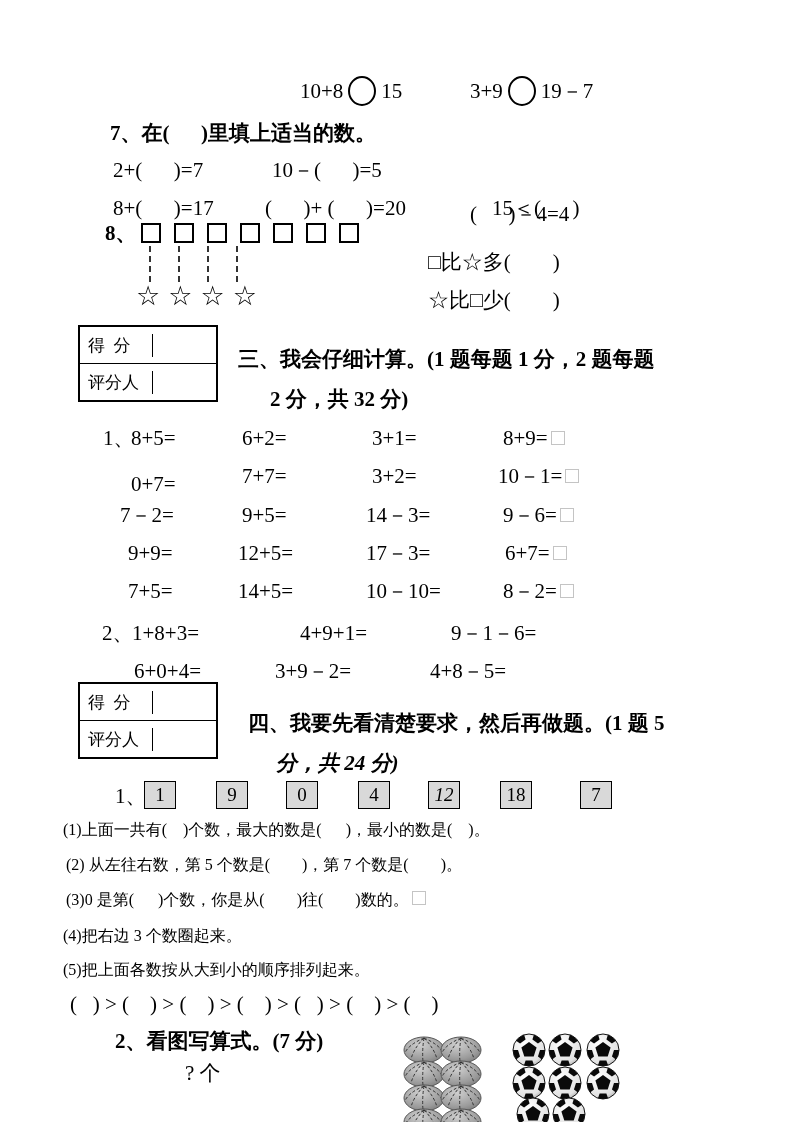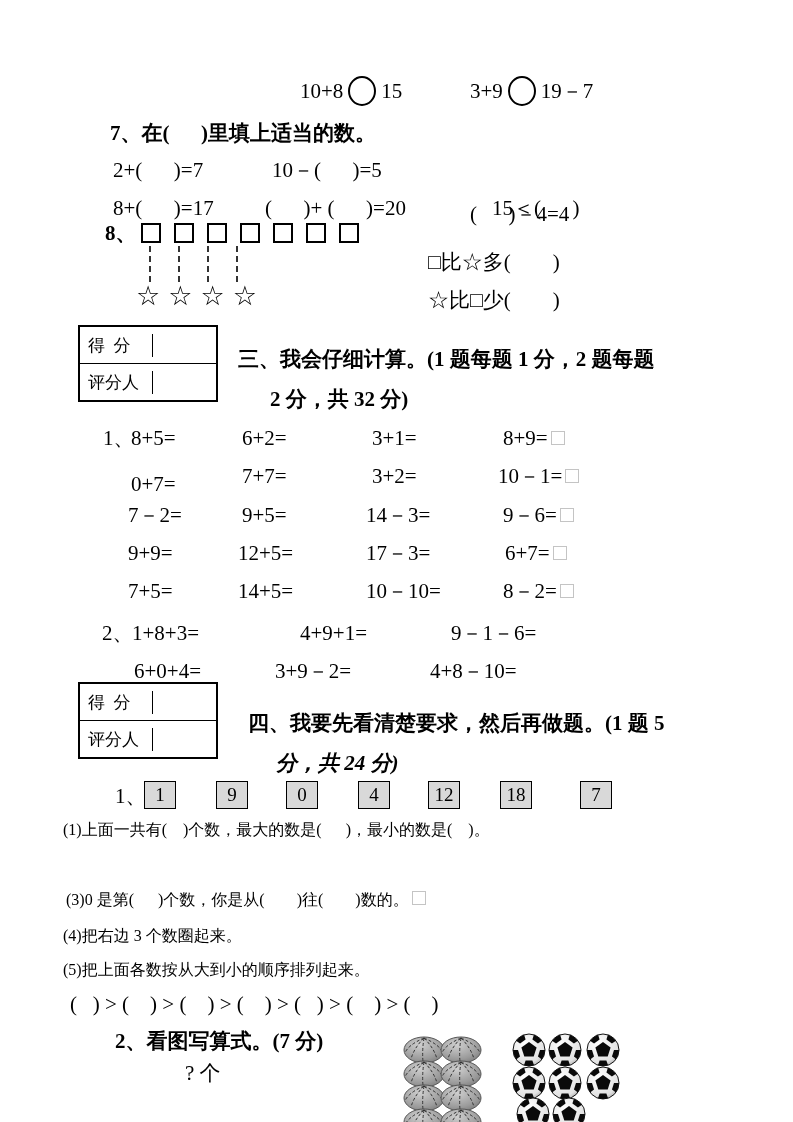--- a/index.html
+++ b/index.html
@@ -134,42 +134,42 @@
   <div class="abs expr pre" style="left:131px;top:428px;">8+5=</div>
   <div class="abs expr pre" style="left:242px;top:428px;">6+2=</div>
   <div class="abs expr pre" style="left:372px;top:428px;">3+1=</div>
   <div class="abs expr pre" style="left:503px;top:428px;"><span>8+9=</span><span class="ph-box"></span></div>
 
   <div class="abs expr pre" style="left:131px;top:466px;margin-top:8px;">0+7=</div>
   <div class="abs expr pre" style="left:242px;top:466px;">7+7=</div>
   <div class="abs expr pre" style="left:372px;top:466px;">3+2=</div>
   <div class="abs expr pre" style="left:498px;top:466px;"><span>10－1=</span><span class="ph-box"></span></div>
 
-  <div class="abs expr pre" style="left:128px;top:505px;">7－2=</div>
+  <div class="abs expr pre" style="left:120px;top:505px;">7－2=</div>
   <div class="abs expr pre" style="left:242px;top:505px;">9+5=</div>
   <div class="abs expr pre" style="left:366px;top:505px;">14－3=</div>
   <div class="abs expr pre" style="left:503px;top:505px;"><span>9－6=</span><span class="ph-box"></span></div>
 
   <div class="abs expr pre" style="left:128px;top:543px;">9+9=</div>
   <div class="abs expr pre" style="left:238px;top:543px;">12+5=</div>
   <div class="abs expr pre" style="left:366px;top:543px;">17－3=</div>
   <div class="abs expr pre" style="left:505px;top:543px;"><span>6+7=</span><span class="ph-box"></span></div>
 
   <div class="abs expr pre" style="left:128px;top:581px;">7+5=</div>
   <div class="abs expr pre" style="left:238px;top:581px;">14+5=</div>
   <div class="abs expr pre" style="left:366px;top:581px;">10－10=</div>
   <div class="abs expr pre" style="left:503px;top:581px;"><span>8－2=</span><span class="ph-box"></span></div>
 
   <div class="abs expr" style="left:102px;top:623px;">2、</div>
   <div class="abs expr pre" style="left:132px;top:623px;">1+8+3=</div>
   <div class="abs expr pre" style="left:300px;top:623px;">4+9+1=</div>
   <div class="abs expr pre" style="left:451px;top:623px;">9－1－6=</div>
   <div class="abs expr pre" style="left:134px;top:661px;">6+0+4=</div>
   <div class="abs expr pre" style="left:275px;top:661px;">3+9－2=</div>
-  <div class="abs expr pre" style="left:430px;top:661px;">4+8－10=</div>
+  <div class="abs expr pre" style="left:430px;top:661px;">4+8－5=</div>
 
   <div class="abs score-box" style="left:78px;top:682px;">
     <div class="row">
       <div class="lbl pre">得  分</div>
       <div class="val"></div>
     </div>
     <div class="row">
       <div class="lbl">评分人</div>
       <div class="val"></div>
     </div>
@@ -177,26 +177,27 @@
 
   <div class="abs cn bold pre" style="left:248px;top:712px;">四、我要先看清楚要求，然后再做题。(1 题 5</div>
   <div class="abs cn bold pre" style="left:276px;top:752px;font-style:italic;">分，共 24 分)</div>
 
   <div class="abs expr" style="left:115px;top:786px;">1、</div>
   <div class="abs" style="left:0;top:781px;width:793px;height:28px;">
     <div class="num-box" style="left:144px;">1</div>
     <div class="num-box" style="left:216px;">9</div>
     <div class="num-box" style="left:286px;">0</div>
     <div class="num-box" style="left:358px;">4</div>
-    <div class="num-box" style="left:428px;">12</div>
+    <div class="num-box" style="left:428px;font-style:italic;">12</div>
     <div class="num-box" style="left:500px;">18</div>
     <div class="num-box" style="left:580px;">7</div>
   </div>
 
   <div class="abs sub pre" style="left:63px;top:820px;">(1)上面一共有(    )个数，最大的数是(      )，最小的数是(    )。</div>
+  <div class="abs sub pre" style="left:66px;top:855px;">(2) 从左往右数，第 5 个数是(        )，第 7 个数是(        )。</div>
   <div class="abs sub pre" style="left:66px;top:890px;"><span>(3)0 是第(      )个数，你是从(        )往(        )数的。</span><span class="ph-box"></span></div>
   <div class="abs sub pre" style="left:63px;top:926px;">(4)把右边 3 个数圈起来。</div>
   <div class="abs sub pre" style="left:63px;top:960px;">(5)把上面各数按从大到小的顺序排列起来。</div>
   <div class="abs sub pre" style="left:70px;top:992px;font-size:21px;">(   ) &gt; (    ) &gt; (    ) &gt; (    ) &gt; (   ) &gt; (    ) &gt; (    )</div>
 
   <div class="abs cn bold pre" style="left:115px;top:1030px;">2、看图写算式。(7 分)</div>
   <div class="abs cn pre" style="left:185px;top:1062px;">? 个</div>
 
   <div class="abs" style="left:403px;top:1033px;width:95px;height:120px;">
     <svg class="abs" style="left:0;top:2px;" width="42" height="30">

